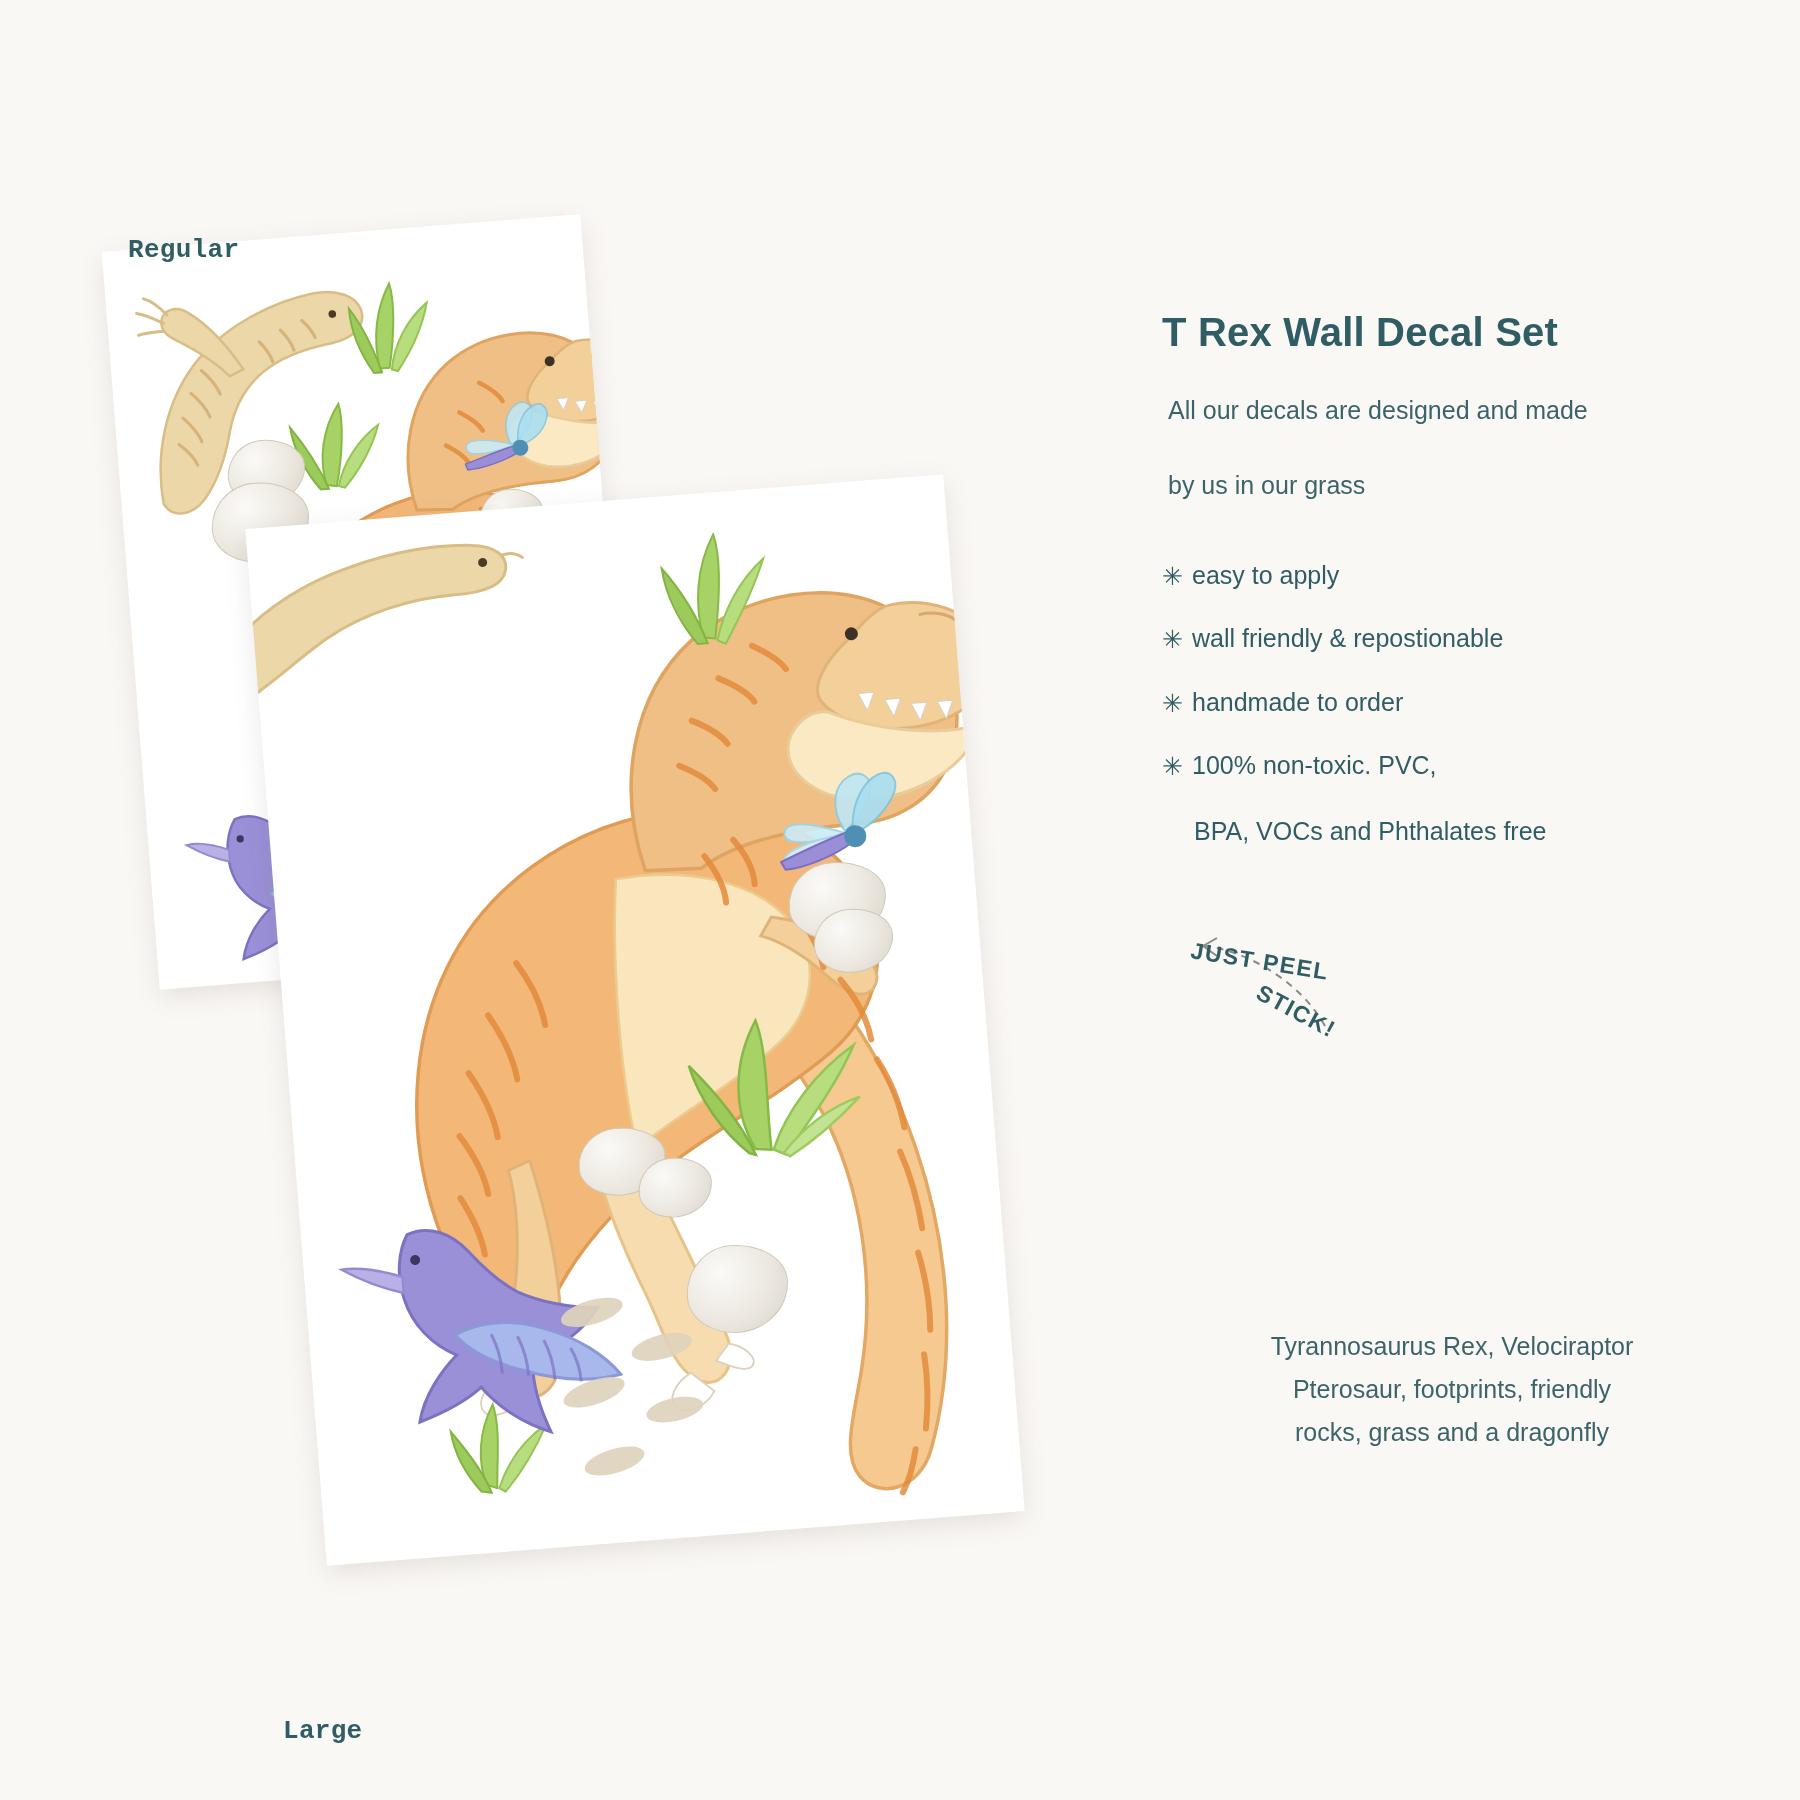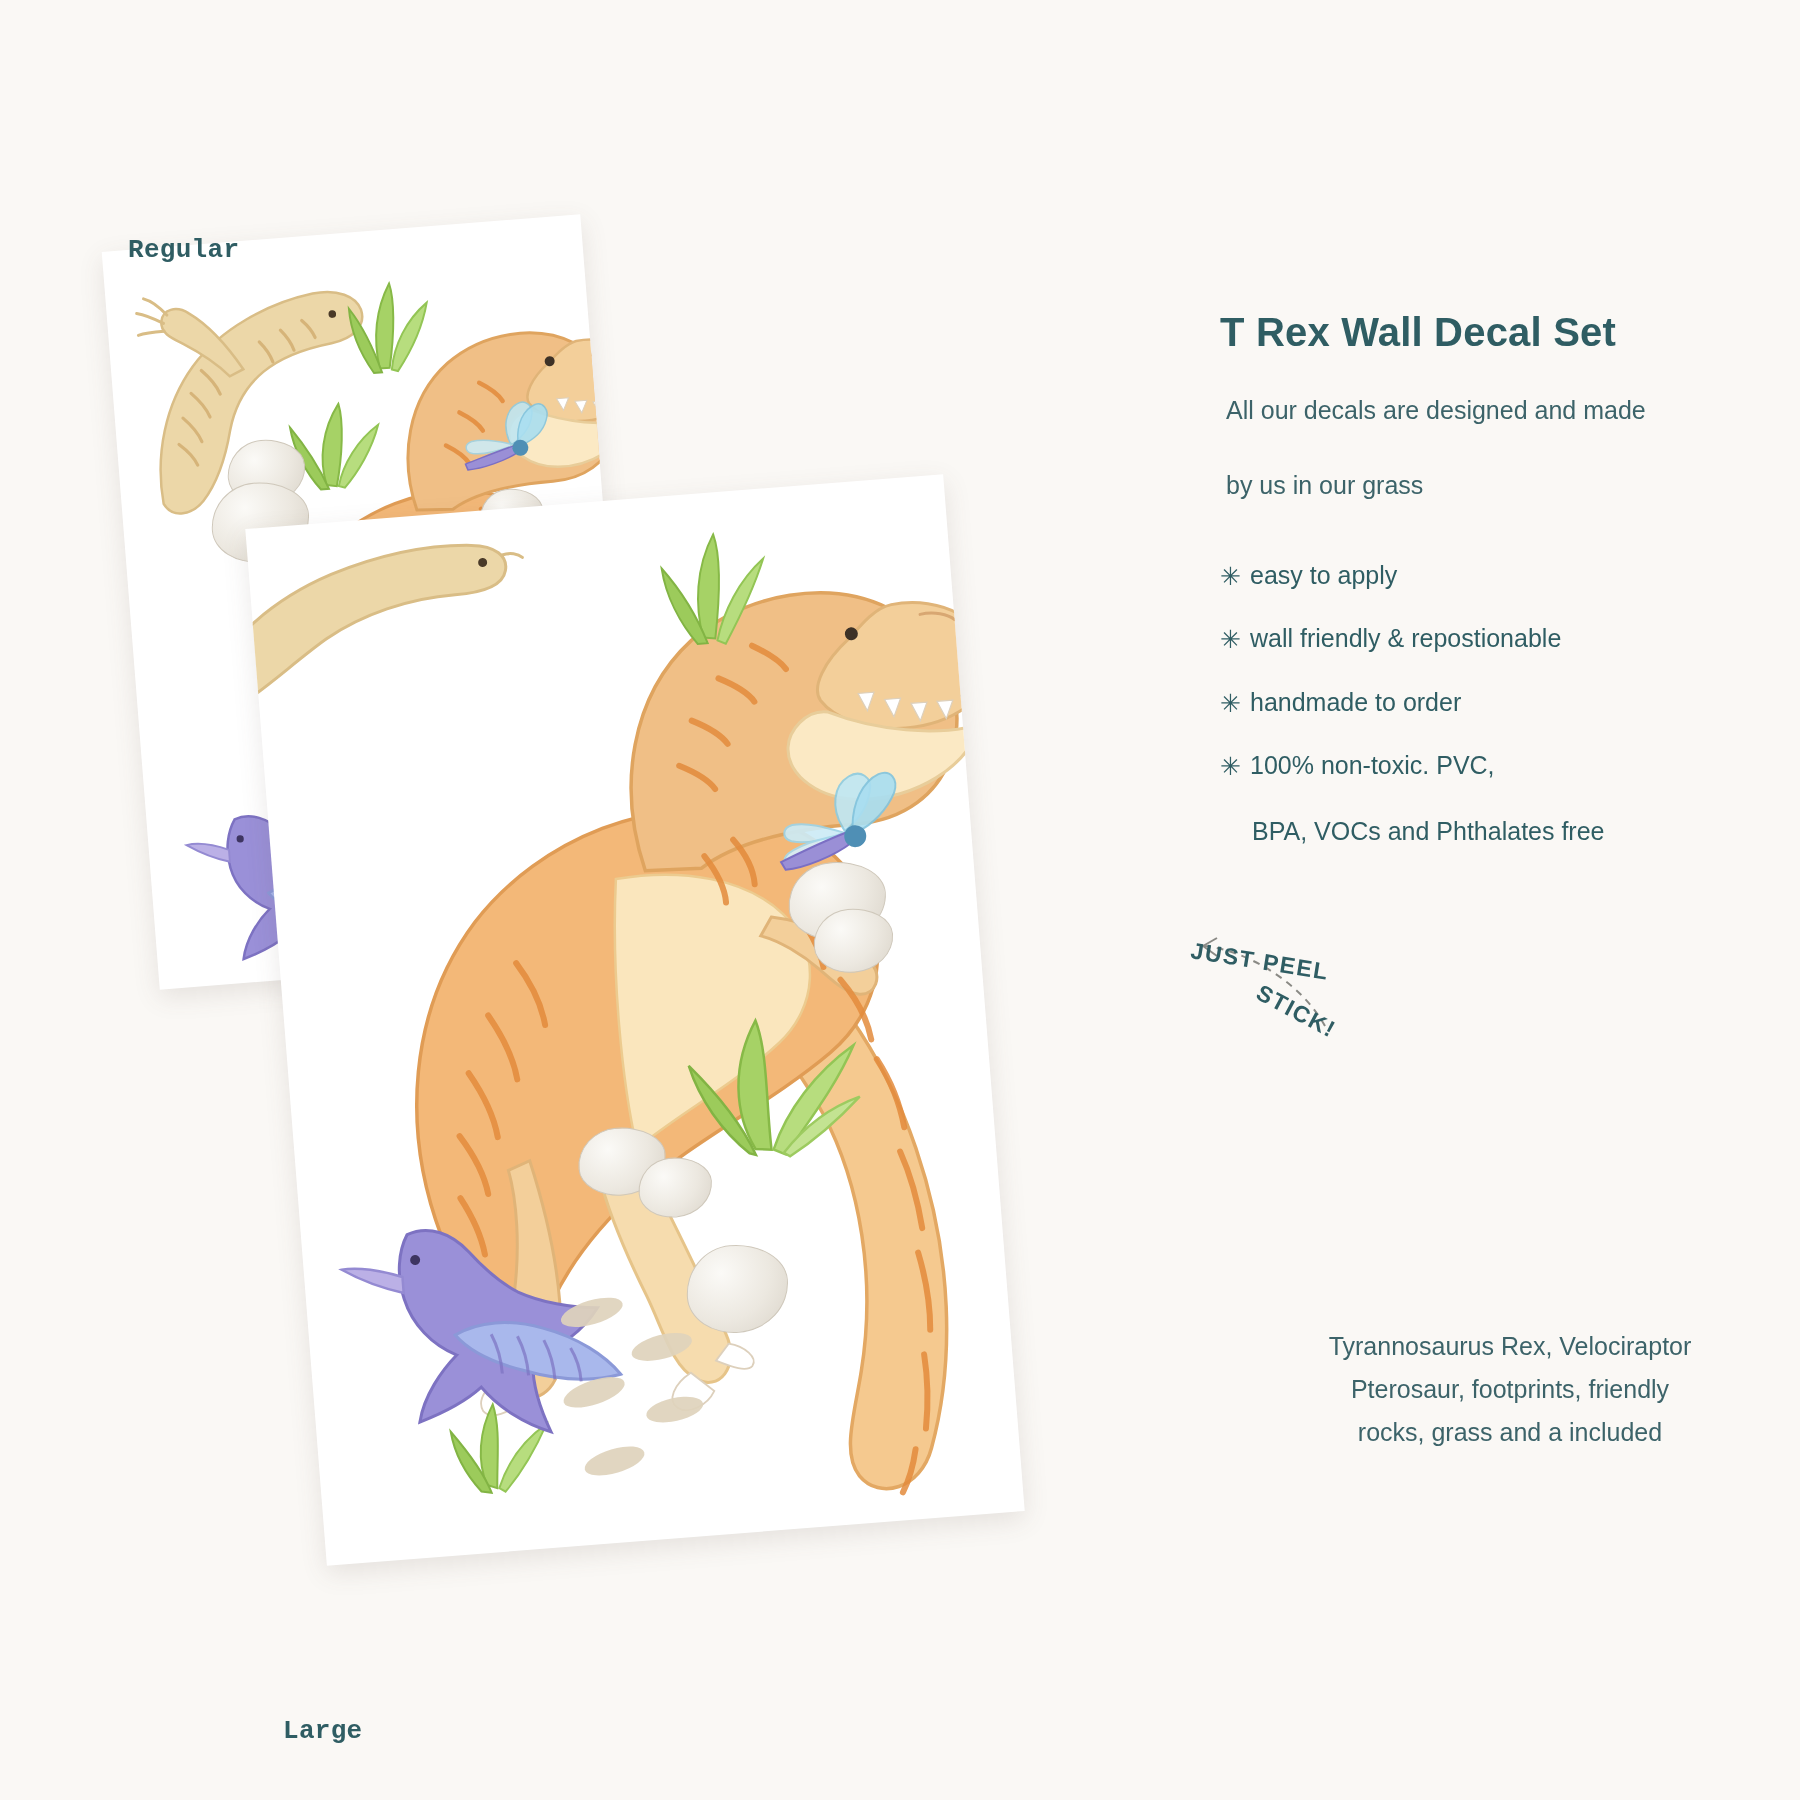--- a/index.html
+++ b/index.html
@@ -66,21 +66,21 @@
   .footprint {
     position: absolute;
     background: #ded3bc;
     border-radius: 50%;
     opacity: 0.92;
   }
 
   
   .panel {
     position: absolute;
-    left: 1220px;
+    left: 1162px;
     width: 580px;
   }
   #info-panel { top: 310px; }
   #included-panel { top: 1325px; }
 
   .title {
     color: #2f5d63;
     font-weight: bold;
     font-size: 40px;
     margin: 0 0 26px 0;
@@ -465,14 +465,14 @@
       <span class="star">✳</span>
       <span>100% non-toxic. PVC,</span>
       <span class="cont">BPA, VOCs and Phthalates free</span>
     </li>
   </ul>
 </div>
 
 <div class="panel" id="included-panel">
   <div class="included-line">Tyrannosaurus Rex, Velociraptor</div>
   <div class="included-line">Pterosaur, footprints, friendly</div>
-  <div class="included-line">rocks, grass and a included</div>
+  <div class="included-line">rocks, grass and a dragonfly</div>
 </div>
 
 </body></html>

